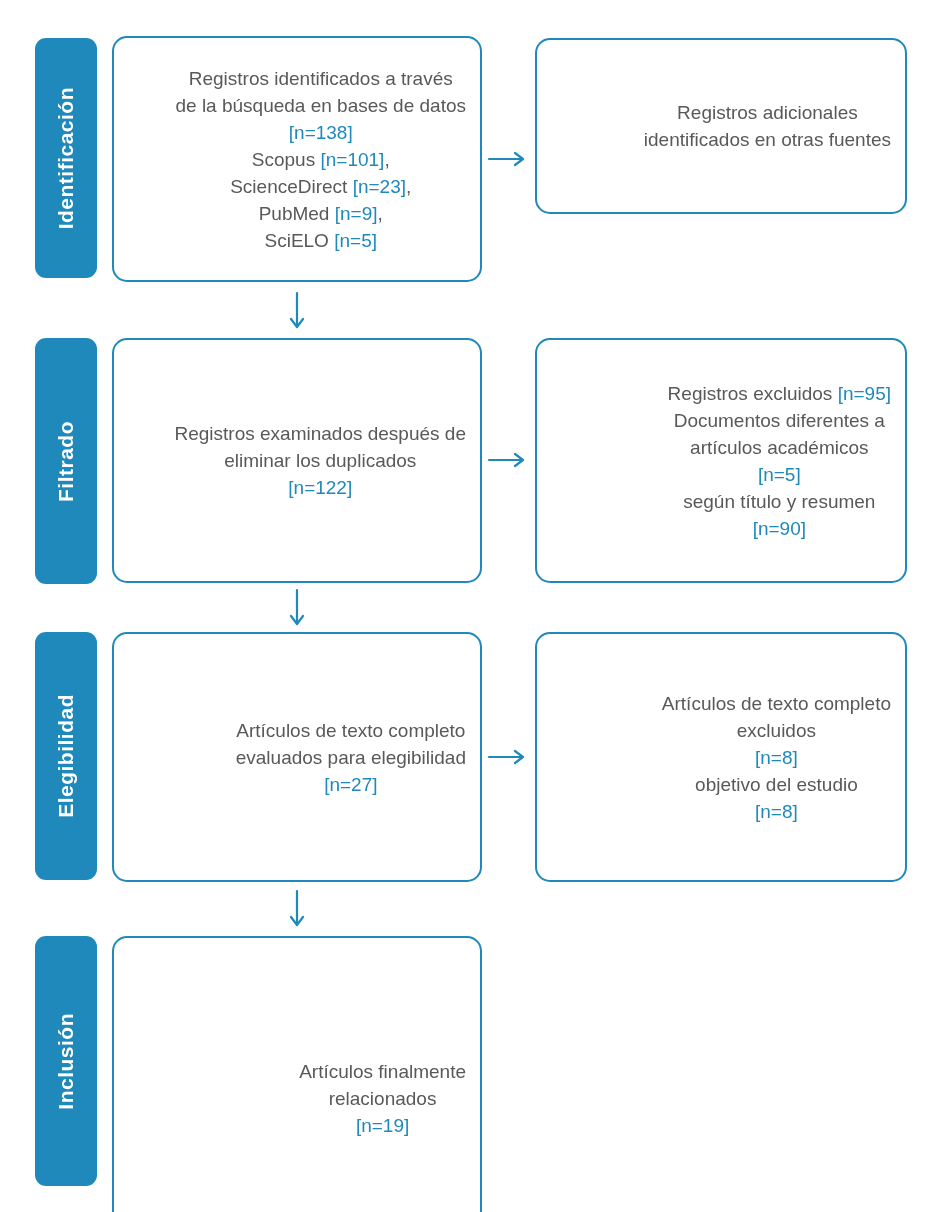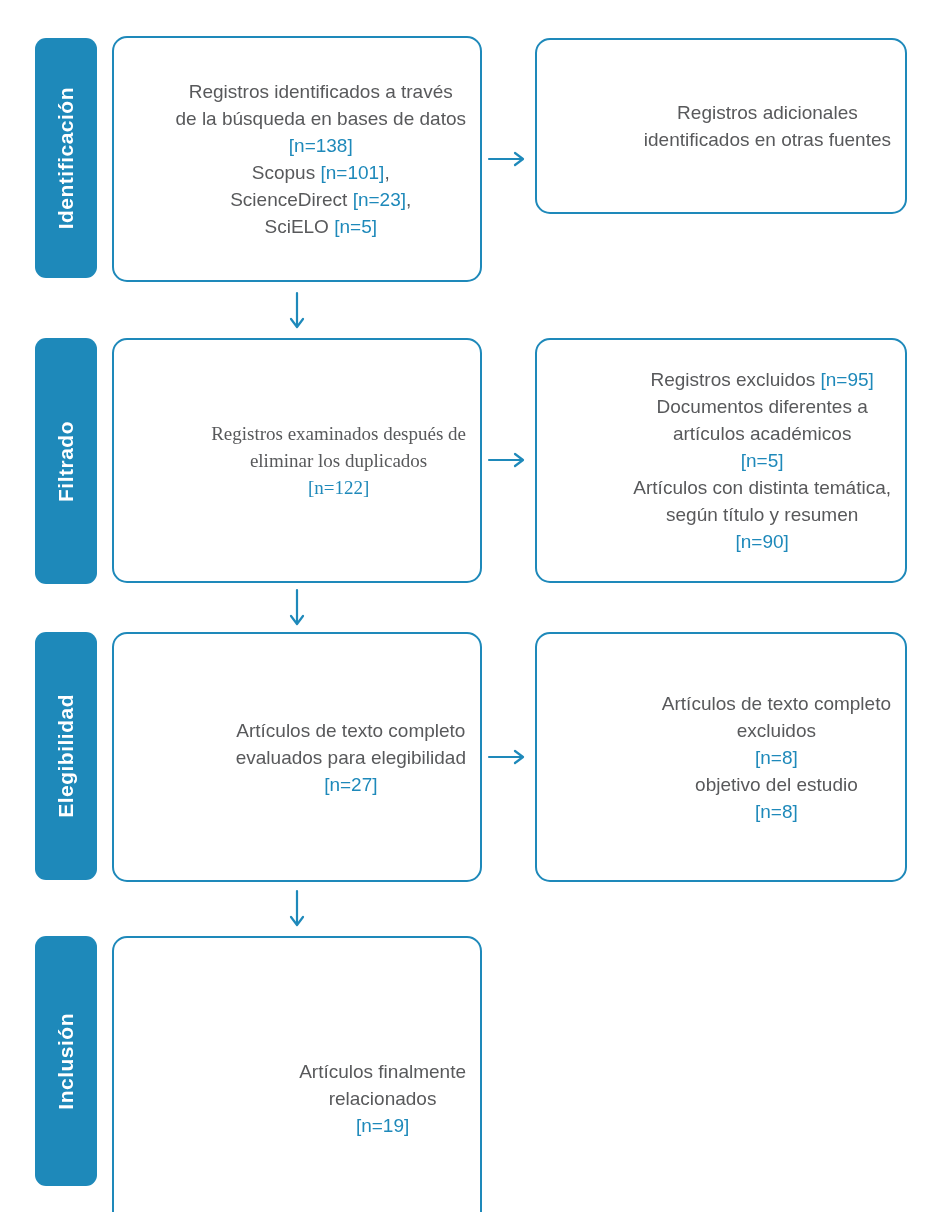--- a/index.html
+++ b/index.html
@@ -57,21 +57,21 @@
     padding: 10px 14px;
   }
   .box-text {
     color: var(--text);
     font-size: 19px;
     line-height: 27px;
   }
   .box-text .accent { color: var(--accent); }
   .main-box { left: 112px; width: 370px; }
   .main-box-1 { top: 36px;  height: 246px; }
-  .main-box-2 { top: 338px; height: 245px; font-family: Liberation Serif, serif; }
+  .main-box-2 { top: 338px; height: 245px; }
   .main-box-3 { top: 632px; height: 250px; }
   .main-box-4 { top: 936px; height: 325px; }
   .side-box { left: 535px; width: 372px; }
   .side-box-1 { top: 38px;  height: 176px; padding-left: 12px; }
   .side-box-2 { top: 338px; height: 245px; padding-left: 12px; }
   .side-box-3 { top: 632px; height: 250px; }
   
   .arrow { position: absolute; }
   .arrow svg { display: block; width: 100%; height: 100%; }
   .arrow svg line, .arrow svg path {
@@ -108,20 +108,21 @@
     <span class="tab-label">Inclusión</span>
   </div>
 
   <div class="box main-box main-box-1">
     <div class="box-text">
         <div class="line"><span>Registros identificados a través</span></div>
         <div class="line"><span>de la búsqueda en bases de datos</span></div>
         <div class="line"><span class="accent">[n=138]</span></div>
         <div class="line"><span>Scopus </span><span class="accent">[n=101]</span><span>,</span></div>
         <div class="line"><span>ScienceDirect </span><span class="accent">[n=23]</span><span>,</span></div>
+        <div class="line"><span>PubMed </span><span class="accent">[n=9]</span><span>,</span></div>
         <div class="line"><span>SciELO </span><span class="accent">[n=5]</span></div>
       </div>
   </div>
   <div class="box main-box main-box-2">
     <div class="box-text">
         <div class="line"><span>Registros examinados después de</span></div>
         <div class="line"><span>eliminar los duplicados</span></div>
         <div class="line"><span class="accent">[n=122]</span></div>
       </div>
   </div>
@@ -145,21 +146,20 @@
         <div class="line"><span>Registros adicionales</span></div>
         <div class="line"><span>identificados en otras fuentes</span></div>
       </div>
   </div>
   <div class="box side-box side-box-2">
     <div class="box-text">
         <div class="line"><span>Registros excluidos </span><span class="accent">[n=95]</span></div>
         <div class="line"><span>Documentos diferentes a</span></div>
         <div class="line"><span>artículos académicos</span></div>
         <div class="line"><span class="accent">[n=5]</span></div>
-        <div class="line"><span>Artículos con distinta temática,</span></div>
         <div class="line"><span>según título y resumen</span></div>
         <div class="line"><span class="accent">[n=90]</span></div>
       </div>
   </div>
   <div class="box side-box side-box-3">
     <div class="box-text">
         <div class="line"><span>Artículos de texto completo</span></div>
         <div class="line"><span>excluidos</span></div>
         <div class="line"><span class="accent">[n=8]</span></div>
         <div class="line"><span>objetivo del estudio</span></div>

